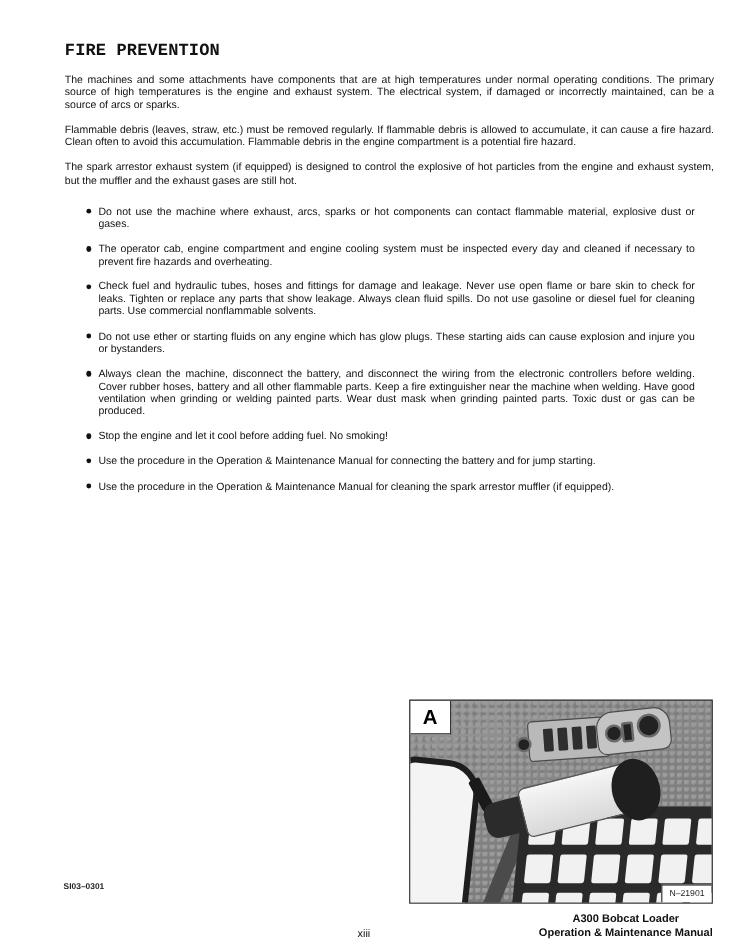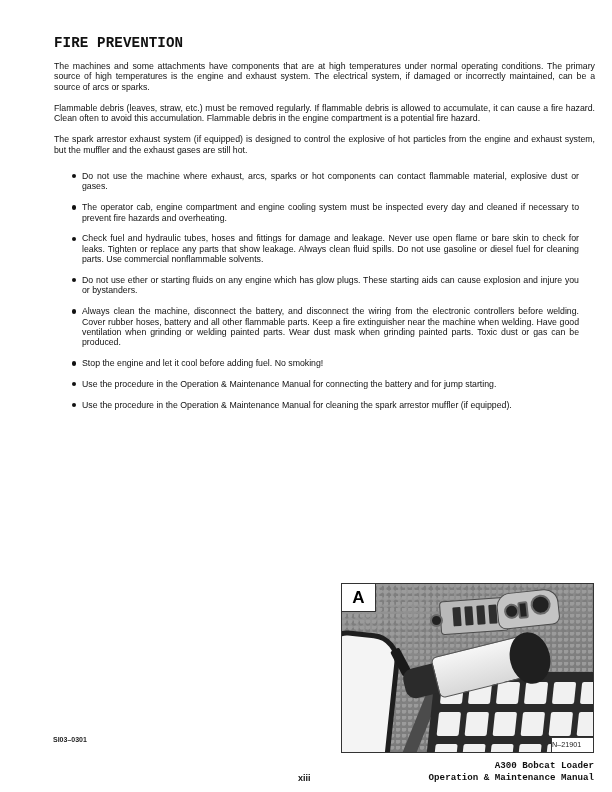--- a/index.html
+++ b/index.html
@@ -90,31 +90,31 @@
     background: #1a1a1a; transform: rotate(-28deg); border-radius: 2px;
   }
   .fig-letter {
     position: absolute; left: 0; top: 0; width: 33px; height: 27px;
     background: #ffffff; border-right: 1px solid #333; border-bottom: 1px solid #333;
     font-weight: bold; font-size: 17px; line-height: 27px; text-align: center; color: #000;
   }
   .fig-code {
     position: absolute; right: 0; bottom: 0; width: 41px; height: 14px;
     background: #ffffff; border-left: 1px solid #333; border-top: 1px solid #333;
-    font-size: 7.2px; line-height: 14px; color: #222;
+    font-size: 7.2px; line-height: 14px; text-align: center; color: #222;
   }
   .doc-code {
     position: absolute; left: 53px; top: 736px; font-size: 7px; font-weight: bold; color: #222;
   }
   .page-num {
-    position: absolute; left: 298px; top: 773px; font-size: 9px; font-weight: bold;
+    position: absolute; left: 298px; top: 773px; font-size: 9px; font-weight: normal;
   }
   .manual-title {
-    position: absolute; right: 18px; top: 760px; text-align: right;
-    font-size: 9.2px; font-weight: bold; line-height: 11.5px; font-family: Liberation Mono, monospace;
+    position: absolute; right: 18px; top: 760px; text-align: center;
+    font-size: 9.2px; font-weight: bold; line-height: 11.5px;
   }
 </style>
 </head>
 <body>
 
 <h1 class="title">FIRE PREVENTION</h1>
 
 <div class="content">
   <p>The machines and some attachments have components that are at high temperatures under normal operating conditions. The primary source of high temperatures is the engine and exhaust system. The electrical system, if damaged or incorrectly maintained, can be a source of arcs or sparks.</p>
   <p>Flammable debris (leaves, straw, etc.) must be removed regularly. If flammable debris is allowed to accumulate, it can cause a fire hazard. Clean often to avoid this accumulation. Flammable debris in the engine compartment is a potential fire hazard.</p>

